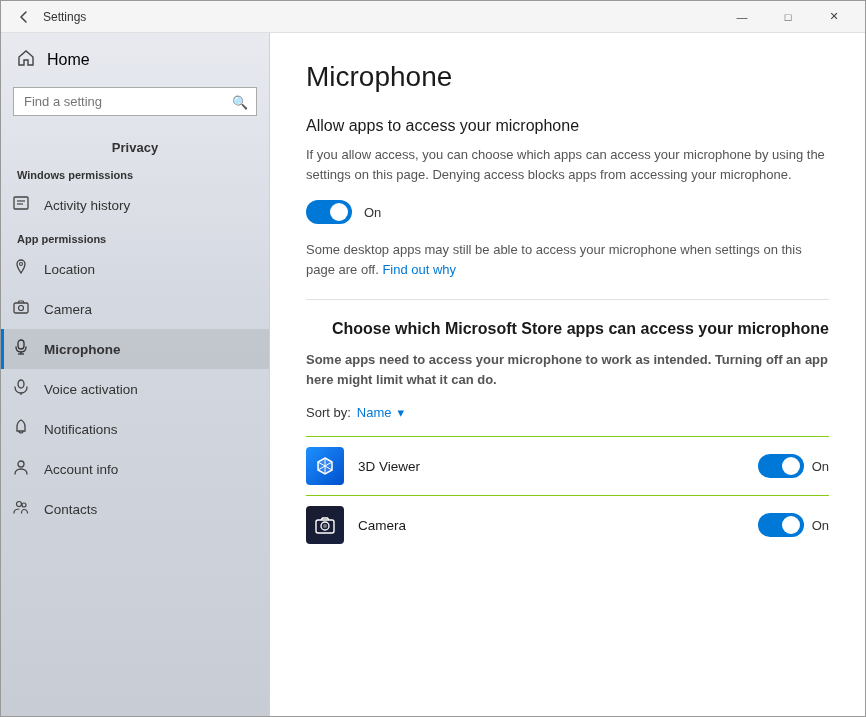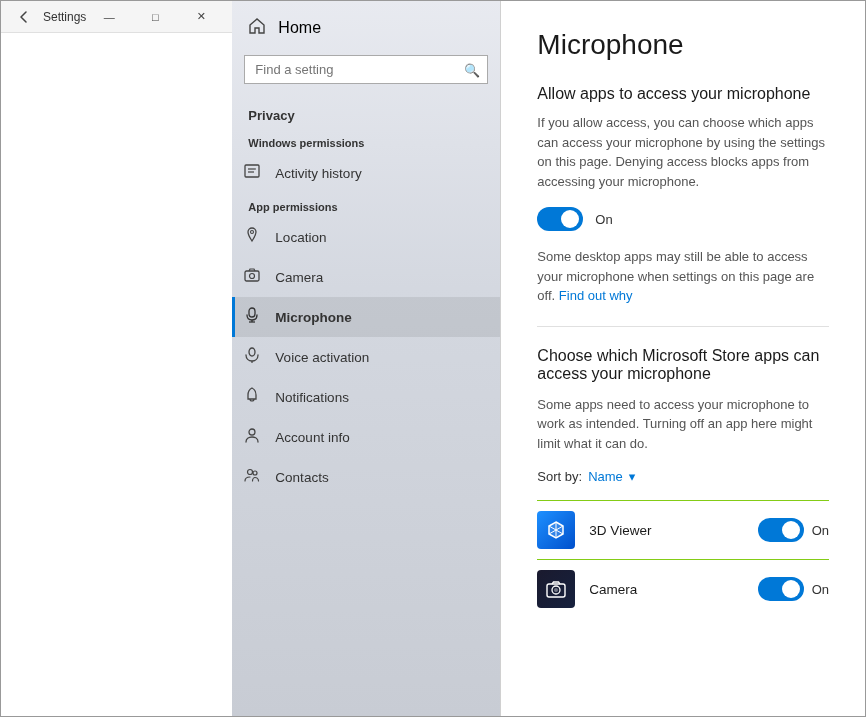--- a/index.html
+++ b/index.html
@@ -12,21 +12,21 @@
       width: 866px;
       height: 717px;
       overflow: hidden;
     }
 
     .window {
       width: 866px;
       height: 717px;
       background: #fff;
       display: flex;
-      flex-direction: row;
+      flex-direction: column;
       border: 1px solid #999;
       box-shadow: 0 4px 20px rgba(0,0,0,0.3);
     }
 
     
     .titlebar {
       display: flex;
       align-items: center;
       height: 32px;
       background: #f5f5f5;
@@ -225,30 +225,32 @@
     }
 
     .divider {
       border: none;
       border-top: 1px solid #e0e0e0;
       margin: 20px 0;
     }
 
     .section-title2 {
       font-size: 16px;
-      font-weight: 400;
+      font-weight: 700;
       color: #1a1a1a;
       margin-bottom: 12px;
+      text-align: right;
     }
 
     .description2 {
       font-size: 13px;
       color: #555;
       line-height: 1.5;
       margin-bottom: 16px;
+      font-weight: bold;
     }
 
     .sort-row {
       display: flex;
       align-items: center;
       gap: 6px;
       font-size: 13px;
       color: #333;
       margin-bottom: 16px;
       cursor: pointer;
@@ -291,20 +293,21 @@
       display: flex;
       align-items: center;
       gap: 8px;
     }
 
     .privacy-label {
       font-size: 13px;
       color: #333;
       font-weight: 600;
       padding: 12px 16px 6px 16px;
+      text-align: center;
     }
   </style>
 </head>
 <body>
 
 <div class="window">
 
   <div class="titlebar">
     <div class="titlebar-back">
       <svg width="12" height="12" viewBox="0 0 12 12" fill="none">

